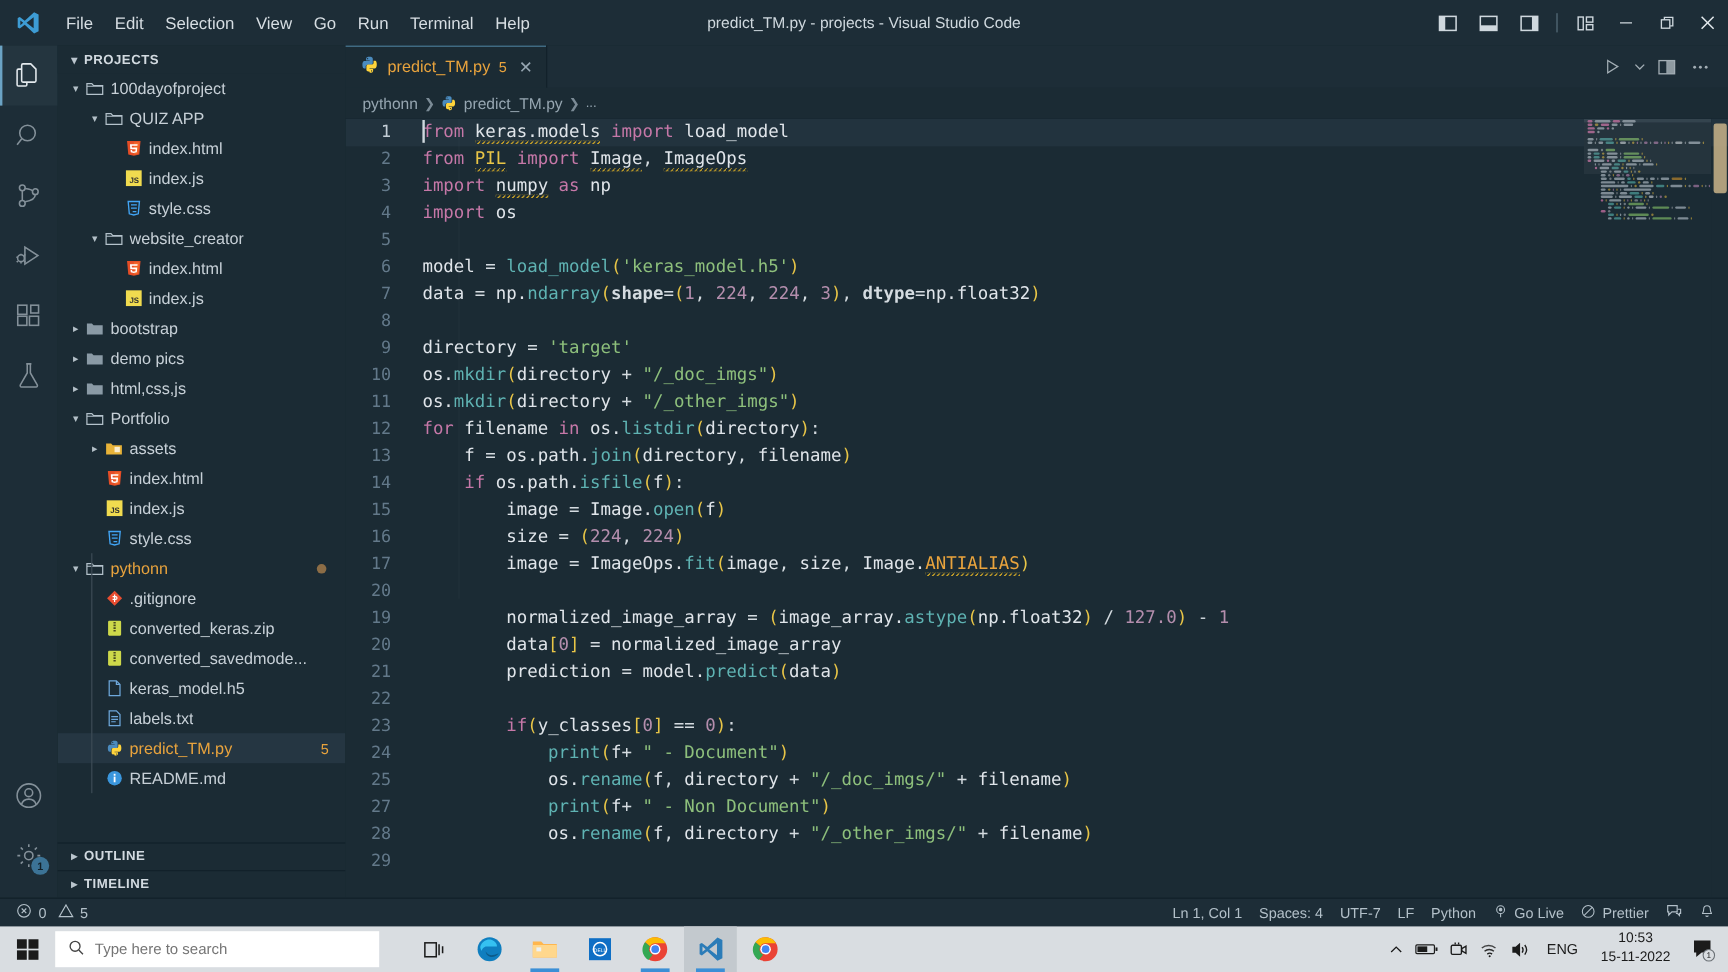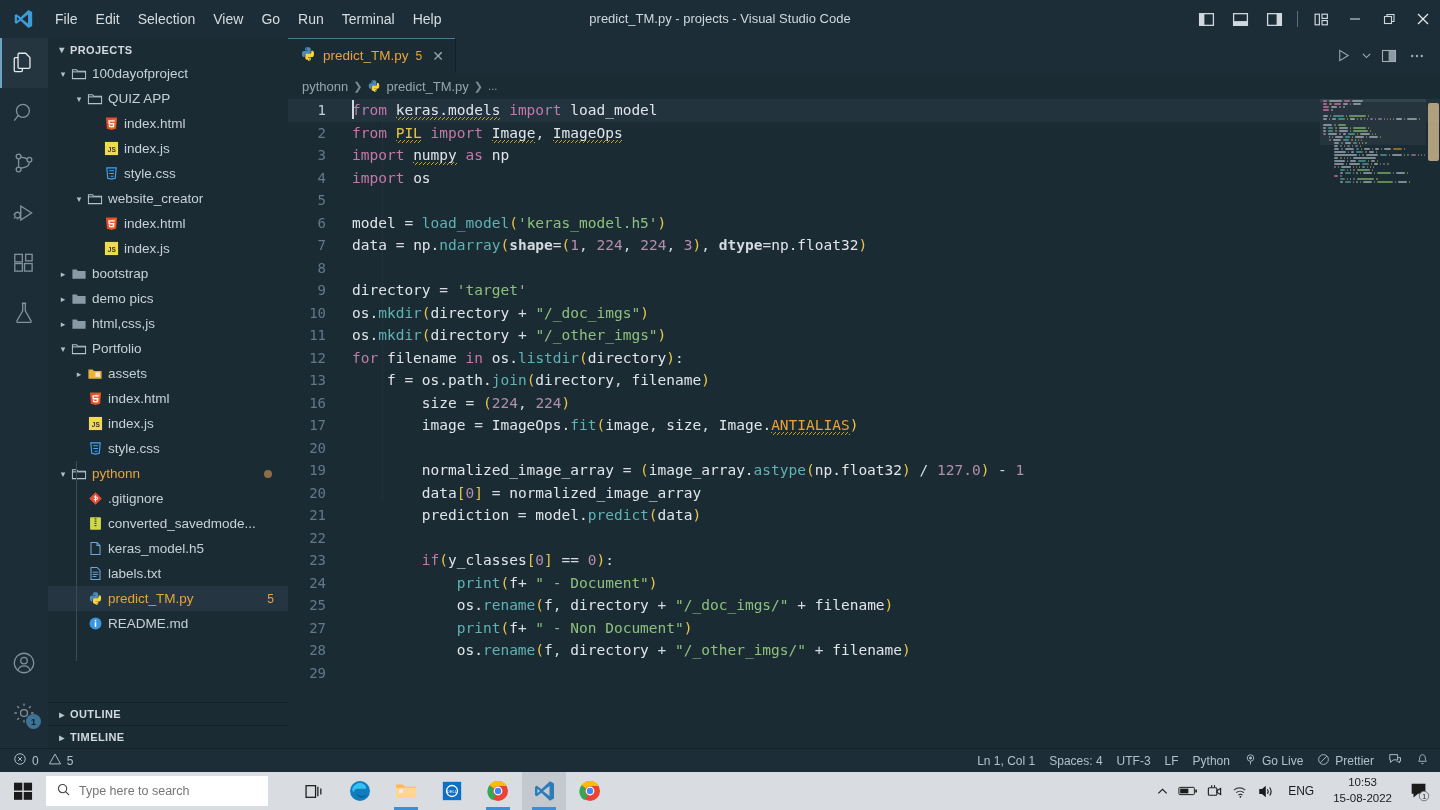--- a/index.html
+++ b/index.html
@@ -195,21 +195,21 @@
   .sbr { display:flex; align-items:center; margin-left:auto; padding-right:4px; }
   .sb-item { padding:0 7px; height:24px; display:flex; align-items:center; gap:5px; cursor:default; }
 
   
   .taskbar {
     position:absolute; left:0; bottom:0; width:1440px; height:38px;
     background:#d9dde1; display:flex; align-items:center;
   }
   .tb-start { width:46px; height:38px; display:flex; align-items:center; justify-content:center; cursor:default; }
   .tb-search {
-    width:222px; height:30px; background:#ffffff; display:flex; align-items:center;
+    width:270px; height:30px; background:#ffffff; display:flex; align-items:center;
     gap:8px; padding:0 10px; margin-left:0; cursor:default;
   }
   .tb-search input {
     border:none; outline:none; font-size:12.5px; color:#333; width:100%;
     font-family:"Liberation Sans", sans-serif; background:transparent;
   }
   .tb-apps { display:flex; align-items:center; margin-left:24px; gap:2px; }
   .tb-app {
     width:44px; height:38px; display:flex; align-items:center; justify-content:center;
     position:relative; cursor:default;
@@ -532,20 +532,30 @@
         </div>
         <div class="row">
           <span class="twisty" style="margin-left: 24px;"></span>
           <span class="ficon">
             <svg width="15" height="15" viewBox="0 0 16 16">
               <path d="M8 1.3 14.7 8 8 14.7 1.3 8z" fill="#e84d31"></path>
               <path d="M8 4.6v6.8M6.2 6.5h2.6a1.3 1.3 0 0 1 0 2.6H6.2" stroke="#fff" stroke-width="1.1" fill="none"></path>
             </svg>
           </span>
           <span class="fname">.gitignore</span>
+        </div>
+        <div class="row">
+          <span class="twisty" style="margin-left: 24px;"></span>
+          <span class="ficon">
+            <svg width="15" height="15" viewBox="0 0 16 16">
+              <rect x="2.2" y="1.4" width="11.6" height="13.2" rx="1" fill="#cdd84a"></rect>
+              <path d="M7 2.4h2v1.4H7zM7 4.8h2v1.4H7zM7 7.2h2v1.4H7zM7 9.6h2v1.4H7z" fill="#4a4a22"></path>
+            </svg>
+          </span>
+          <span class="fname">converted_keras.zip</span>
         </div>
         <div class="row">
           <span class="twisty" style="margin-left: 24px;"></span>
           <span class="ficon">
             <svg width="15" height="15" viewBox="0 0 16 16">
               <rect x="2.2" y="1.4" width="11.6" height="13.2" rx="1" fill="#cdd84a"></rect>
               <path d="M7 2.4h2v1.4H7zM7 4.8h2v1.4H7zM7 7.2h2v1.4H7zM7 9.6h2v1.4H7z" fill="#4a4a22"></path>
             </svg>
           </span>
           <span class="fname">converted_savedmode...</span>
@@ -671,20 +681,22 @@
           <div class="code-line"><span class="lnum">4</span><span class="ctext"><span class="kw">import</span><span class="op"> </span><span class="id">os</span></span></div>
           <div class="code-line"><span class="lnum">5</span><span class="ctext"></span></div>
           <div class="code-line"><span class="lnum">6</span><span class="ctext"><span class="id">model</span><span class="op"> = </span><span class="fn">load_model</span><span class="punct">(</span><span class="str">'keras_model.h5'</span><span class="punct">)</span></span></div>
           <div class="code-line"><span class="lnum">7</span><span class="ctext"><span class="id">data</span><span class="op"> = </span><span class="id">np.</span><span class="fn">ndarray</span><span class="punct">(</span><span class="param">shape</span><span class="op">=</span><span class="punct">(</span><span class="num">1</span><span class="op">, </span><span class="num">224</span><span class="op">, </span><span class="num">224</span><span class="op">, </span><span class="num">3</span><span class="punct">)</span><span class="op">, </span><span class="param">dtype</span><span class="op">=</span><span class="id">np.float32</span><span class="punct">)</span></span></div>
           <div class="code-line"><span class="lnum">8</span><span class="ctext"></span></div>
           <div class="code-line"><span class="lnum">9</span><span class="ctext"><span class="id">directory</span><span class="op"> = </span><span class="str">'target'</span></span></div>
           <div class="code-line"><span class="lnum">10</span><span class="ctext"><span class="id">os.</span><span class="fn">mkdir</span><span class="punct">(</span><span class="id">directory</span><span class="op"> + </span><span class="str">"/_doc_imgs"</span><span class="punct">)</span></span></div>
           <div class="code-line"><span class="lnum">11</span><span class="ctext"><span class="id">os.</span><span class="fn">mkdir</span><span class="punct">(</span><span class="id">directory</span><span class="op"> + </span><span class="str">"/_other_imgs"</span><span class="punct">)</span></span></div>
           <div class="code-line"><span class="lnum">12</span><span class="ctext"><span class="kw">for</span><span class="id"> filename </span><span class="kw">in</span><span class="op"> </span><span class="id">os.</span><span class="fn">listdir</span><span class="punct">(</span><span class="id">directory</span><span class="punct">)</span><span class="op">:</span></span></div>
           <div class="code-line"><span class="lnum">13</span><span class="ctext"><span class="id">    f</span><span class="op"> = </span><span class="id">os.path.</span><span class="fn">join</span><span class="punct">(</span><span class="id">directory</span><span class="op">, </span><span class="id">filename</span><span class="punct">)</span></span></div>
+          <div class="code-line"><span class="lnum">14</span><span class="ctext"><span class="op">    </span><span class="kw">if</span><span class="op"> </span><span class="id">os.path.</span><span class="fn">isfile</span><span class="punct">(</span><span class="id">f</span><span class="punct">)</span><span class="op">:</span></span></div>
+          <div class="code-line"><span class="lnum">15</span><span class="ctext"><span class="id">        image</span><span class="op"> = </span><span class="id">Image.</span><span class="fn">open</span><span class="punct">(</span><span class="id">f</span><span class="punct">)</span></span></div>
           <div class="code-line"><span class="lnum">16</span><span class="ctext"><span class="id">        size</span><span class="op"> = </span><span class="punct">(</span><span class="num">224</span><span class="op">, </span><span class="num">224</span><span class="punct">)</span></span></div>
           <div class="code-line"><span class="lnum">17</span><span class="ctext"><span class="id">        image</span><span class="op"> = </span><span class="id">ImageOps.</span><span class="fn">fit</span><span class="punct">(</span><span class="id">image</span><span class="op">, </span><span class="id">size</span><span class="op">, </span><span class="id">Image.</span><span class="cls squig">ANTIALIAS</span><span class="punct">)</span></span></div>
           <div class="code-line"><span class="lnum">20</span></div>
           <div class="code-line"><span class="lnum">19</span><span class="ctext"><span class="id">        normalized_image_array</span><span class="op"> = </span><span class="punct">(</span><span class="id">image_array.</span><span class="fn">astype</span><span class="punct">(</span><span class="id">np.float32</span><span class="punct">)</span><span class="op"> / </span><span class="num">127.0</span><span class="punct">)</span><span class="op"> - </span><span class="num">1</span></span></div>
           <div class="code-line"><span class="lnum">20</span><span class="ctext"><span class="id">        data</span><span class="punct">[</span><span class="num">0</span><span class="punct">]</span><span class="op"> = </span><span class="id">normalized_image_array</span></span></div>
           <div class="code-line"><span class="lnum">21</span><span class="ctext"><span class="id">        prediction</span><span class="op"> = </span><span class="id">model.</span><span class="fn">predict</span><span class="punct">(</span><span class="id">data</span><span class="punct">)</span></span></div>
           <div class="code-line"><span class="lnum">22</span></div>
           <div class="code-line"><span class="lnum">23</span><span class="ctext"><span class="op">        </span><span class="kw">if</span><span class="punct">(</span><span class="id">y_classes</span><span class="punct">[</span><span class="num">0</span><span class="punct">]</span><span class="op"> == </span><span class="num">0</span><span class="punct">)</span><span class="op">:</span></span></div>
           <div class="code-line"><span class="lnum">24</span><span class="ctext"><span class="op">            </span><span class="fn">print</span><span class="punct">(</span><span class="id">f</span><span class="op">+ </span><span class="str">" - Document"</span><span class="punct">)</span></span></div>
           <div class="code-line"><span class="lnum">25</span><span class="ctext"><span class="id">            os.</span><span class="fn">rename</span><span class="punct">(</span><span class="id">f</span><span class="op">, </span><span class="id">directory</span><span class="op"> + </span><span class="str">"/_doc_imgs/"</span><span class="op"> + </span><span class="id">filename</span><span class="punct">)</span></span></div>
@@ -973,21 +985,21 @@
           <svg width="14" height="14" viewBox="0 0 16 16" fill="none" stroke="#b3c0c9" stroke-width="1.1">
               <path d="M8 2.4 14.4 13.6H1.6z"></path>
             </svg>
         </span>
         <span>5</span>
       </div>
     </div>
     <div class="sbr">
       <div class="sb-item">Ln 1, Col 1</div>
       <div class="sb-item">Spaces: 4</div>
-      <div class="sb-item">UTF-3</div>
+      <div class="sb-item">UTF-7</div>
       <div class="sb-item">LF</div>
       <div class="sb-item">Python</div>
       <div class="sb-item">
         <span>
           <svg width="13" height="13" viewBox="0 0 16 16" fill="none" stroke="#b3c0c9" stroke-width="1.1">
               <circle cx="8" cy="6.2" r="4"></circle>
               <circle cx="8" cy="6.2" r="1.3" fill="#b3c0c9"></circle>
               <path d="M8 10.2V14"></path>
             </svg>
         </span>
@@ -1126,21 +1138,21 @@
       <div class="tray-icon">
         <svg width="19" height="17" viewBox="0 0 20 16" fill="none" stroke="#1b1b1b" stroke-width="1.2">
             <path d="M3 6h2.4L8.6 3.2v9.6L5.4 10H3z" fill="#1b1b1b"></path>
             <path d="M11 5.6c1 1.5 1 3.3 0 4.8"></path>
             <path d="M13.3 3.8c1.9 2.5 1.9 5.9 0 8.4"></path>
           </svg>
       </div>
       <div class="tray-lang">ENG</div>
       <div class="tray-clock">
         <span>10:53</span>
-        <span>15-08-2022</span>
+        <span>15-11-2022</span>
       </div>
       <div class="tray-notify">
         <svg width="22" height="22" viewBox="0 0 24 24">
             <path d="M4 4h15v11H11l-5 4v-4H4z" fill="#1b1b1b"></path>
             <circle cx="17.5" cy="17.5" r="5.2" fill="#d9dde1" stroke="#6b7176" stroke-width="1"></circle>
             <text x="17.5" y="20.4" font-size="7.5" fill="#1b1b1b" text-anchor="middle" font-family="Liberation Sans, sans-serif">1</text>
           </svg>
       </div>
     </div>
   </div>

